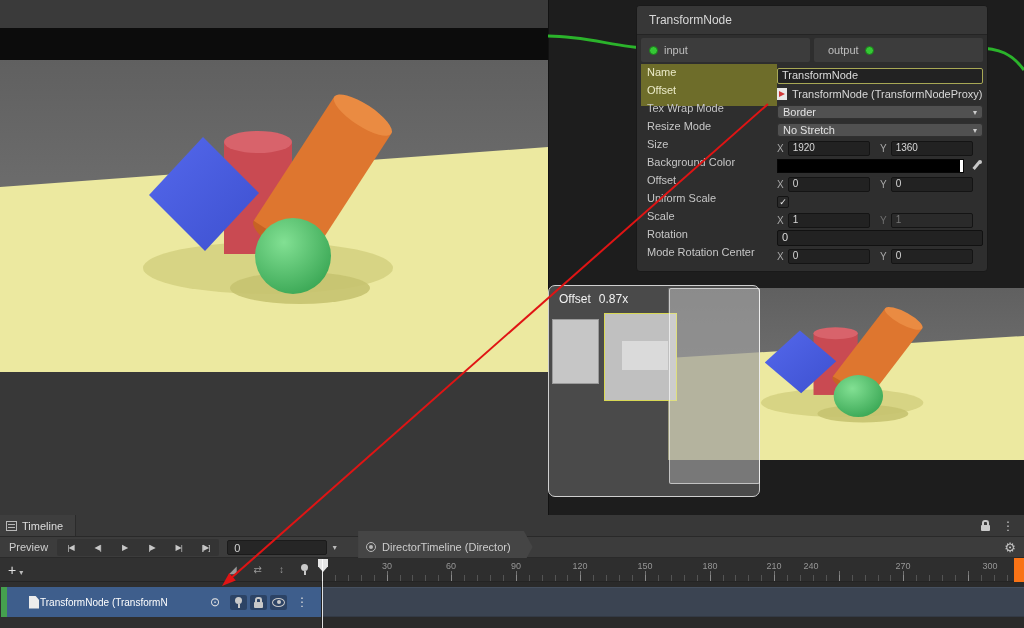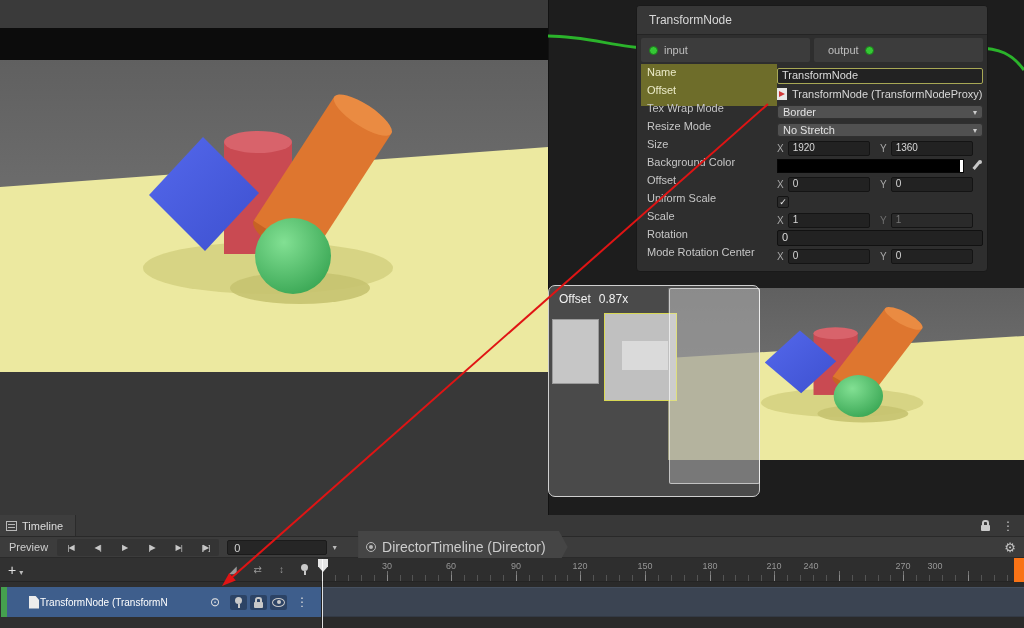--- a/index.html
+++ b/index.html
@@ -69,21 +69,21 @@
   .tab-win-icon::after{content:"";position:absolute;left:1px;top:2px;width:7px;height:1px;background:#b8b8b8;box-shadow:0 3px 0 #b8b8b8}
   .tl-tab-right{margin-left:auto;display:flex;align-items:center;gap:12px;padding-right:10px}
   .kebab{font-size:12px;color:#c8c8c8;line-height:1}
 
   .tl-toolbar{position:absolute;left:0;top:22px;width:1024px;height:21px;background:#3c3c3c;border-bottom:1px solid #2a2a2a;display:flex;align-items:center;box-sizing:border-box}
   .preview-btn{font-size:11px;color:#cfcfcf;padding:0 9px}
   .transports{display:flex;align-items:center;height:17px;background:#343434;border-radius:2px}
   .tbtn{width:27px;text-align:center;font-size:8px;color:#c8c8c8;letter-spacing:-1px}
   .frame-field{width:100px;height:15px;background:#262626;border:1px solid #1b1b1b;border-radius:2px;margin-left:8px;font-size:11px;color:#d2d2d2;line-height:14px;padding:0 6px;box-sizing:border-box}
   .frame-caret{font-size:7px;color:#bbb;margin:0 8px 0 4px}
-  .breadcrumb{margin-left:12px;height:33px;background:#454545;display:flex;align-items:center;gap:6px;padding:0 22px 0 8px;font-size:14px;color:#ccc;
+  .breadcrumb{margin-left:12px;height:33px;background:#454545;display:flex;align-items:center;gap:6px;padding:0 22px 0 8px;font-size:11px;color:#ccc;
               clip-path:polygon(0 0,calc(100% - 9px) 0,100% 50%,calc(100% - 9px) 100%,0 100%)}
   .bc-icon{width:10px;height:10px;border:1px solid #b8b8b8;border-radius:50%;position:relative;box-sizing:border-box}
   .bc-icon::after{content:"";position:absolute;left:2px;top:2px;width:4px;height:4px;border-radius:50%;background:#b8b8b8}
   .tl-gear{margin-left:auto;padding-right:8px;font-size:13px;color:#c2c2c2}
 
   .ruler-left{position:absolute;left:0;top:43px;width:322px;height:24px;background:#313131;border-bottom:1px solid #242424;display:flex;align-items:center;box-sizing:border-box}
   .add-btn{display:flex;align-items:baseline;gap:3px;padding:0 8px;color:#e0e0e0}
   .add-plus{font-size:14px;line-height:1}
   .add-caret{font-size:8px;color:#bbb}
   .mode-icons{margin-left:auto;display:flex;gap:17px;padding-right:14px;align-items:center}
@@ -399,21 +399,21 @@
     <div class="ruler">
       <span class="ruler-label" style="left:65px">30</span>
       <span class="ruler-label" style="left:129px">60</span>
       <span class="ruler-label" style="left:194px">90</span>
       <span class="ruler-label" style="left:258px">120</span>
       <span class="ruler-label" style="left:323px">150</span>
       <span class="ruler-label" style="left:388px">180</span>
       <span class="ruler-label" style="left:452px">210</span>
       <span class="ruler-label" style="left:489px">240</span>
       <span class="ruler-label" style="left:581px">270</span>
-      <span class="ruler-label" style="left:613px">300</span>
+      <span class="ruler-label" style="left:668px">300</span>
       <div class="ticks-minor"></div>
       <div class="ticks-major"></div>
     </div>
 
     <div class="playhead-cap"></div>
     <div class="playhead-line"></div>
 
     <div class="tl-tracks">
       <div class="tracks-header-col"></div>
       <div class="track-row-lane"></div>

